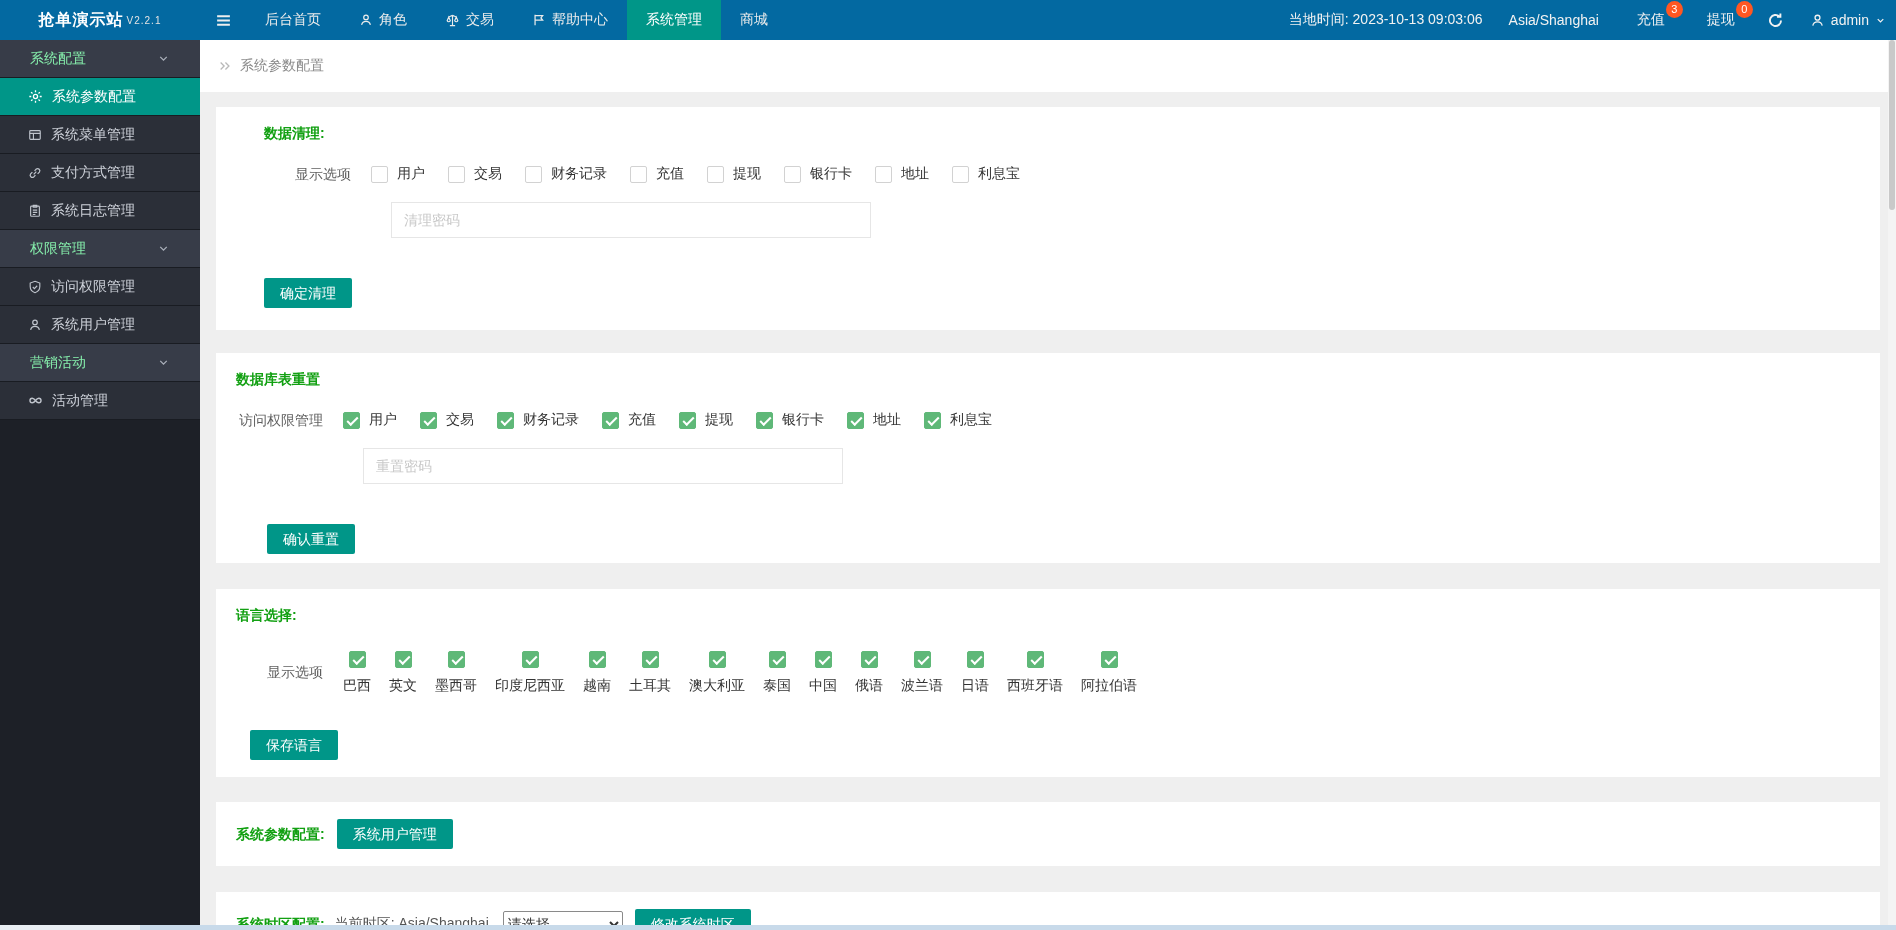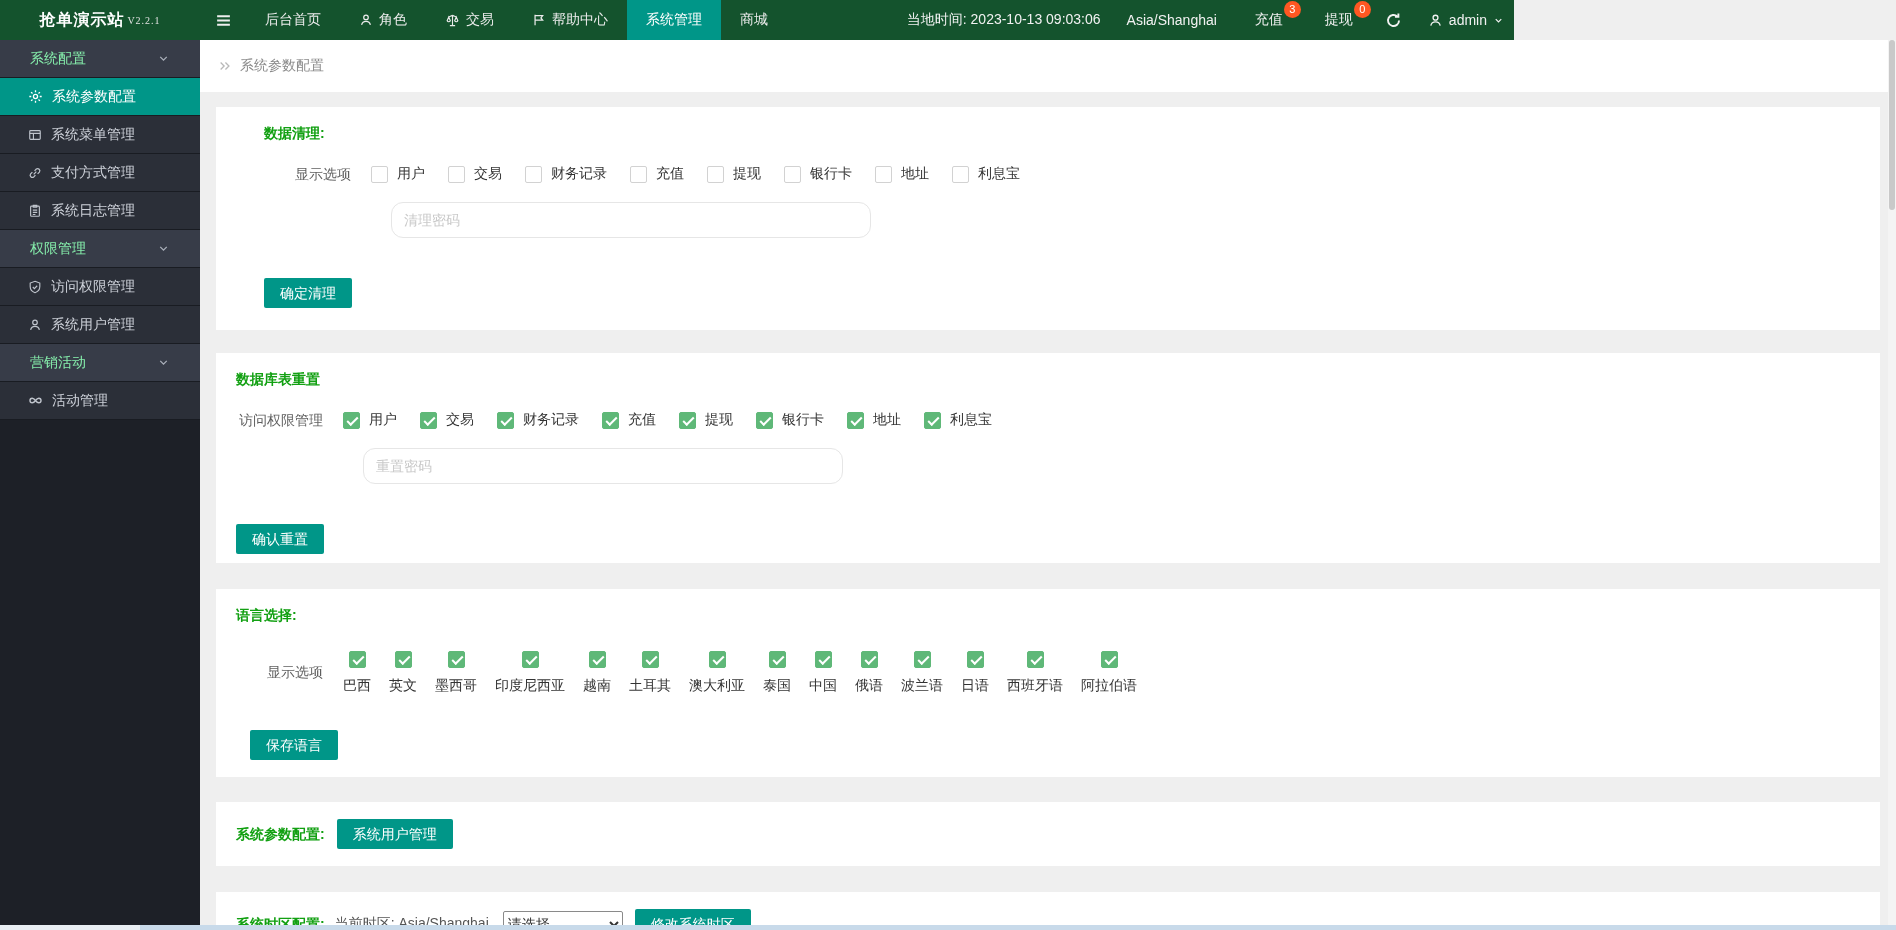--- a/index.html
+++ b/index.html
@@ -1,24 +1,24 @@
 <!DOCTYPE html>
 <html><head>
 <meta charset="utf-8">
 <style>
   * { margin:0; padding:0; box-sizing:border-box; }
   html,body { width:1896px; height:930px; overflow:hidden; background:#efefef;
     font-family:"Liberation Sans","DejaVu Sans",sans-serif; font-size:14px; }
 
   
-  .header { position:absolute; top:0; left:0; width:1514px; height:40px;
-    background:#14532d; display:flex; align-items:stretch; z-index:20; }
+  .header { position:absolute; top:0; left:0; width:1896px; height:40px;
+    background:#0369a1; display:flex; align-items:stretch; z-index:20; }
   .brand { width:200px; display:flex; align-items:center; justify-content:center;
     color:#fff; font-size:16px; font-weight:bold; letter-spacing:1px; }
-  .brand sup { font-size:10px; font-weight:normal; margin-left:3px; color:#e3e3e3;font-family:Liberation Serif, serif; }
+  .brand sup { font-size:10px; font-weight:normal; margin-left:3px; color:#e3e3e3; }
   .hamburger { width:46px; display:flex; align-items:center; justify-content:center; color:#eee; cursor:pointer; }
   .nav-items { display:flex; }
   .nav-item { display:flex; align-items:center; gap:6px; padding:0 19px; color:#ececec;
     font-size:14px; cursor:pointer; }
   .nav-item.active { background:#009688; color:#fff;align-items:center; }
   .header-right { margin-left:auto; display:flex; align-items:center; color:#f2f2f2; }
   .time-text { margin-right:26px; }
   .tz-text { margin-right:28px; }
   .badge-item { position:relative; padding:0 10px; margin-right:22px; cursor:pointer; }
   .badge { position:absolute; top:-10px; right:-8px; background:#ff5722; color:#fff;
@@ -62,29 +62,29 @@
   .c3 .cb { margin-right:18px;flex-direction:column; }
   .cb-box { width:17px; height:17px; border:1px solid #d2d2d2; background:#fff;
     border-radius:2px; position:relative; flex:none; }
   .cb.checked .cb-box { background:#5fb878; border-color:#5fb878; }
   .cb.checked .cb-box::after { content:""; position:absolute; left:3px; top:4px;
     width:9px; height:4px; border-left:2px solid #fff; border-bottom:2px solid #fff;
     transform:rotate(-45deg); }
   .cb-text { color:#333; }
 
   .pwd-input { display:block; margin-left:127px; margin-top:16px; width:480px; height:36px;
-    border:1px solid #e6e6e6; border-radius:12px; padding:0 12px; font-size:14px;
+    border:1px solid #e6e6e6; border-radius:0; padding:0 12px; font-size:14px;
     color:#333; outline:none; font-family:inherit; }
   .pwd-input::placeholder { color:#c9c9c9; }
 
   .btn { display:inline-block; height:30px; line-height:30px; padding:0 16px;
     background:#009688; color:#fff; border:none; border-radius:2px; font-size:14px;
     cursor:pointer; font-family:inherit; }
   .c1 .btn { margin-top:40px; }
-  .c2 .btn { margin-top:40px; }
+  .c2 .btn { margin-top:40px;margin-left:31px; }
   .c3 .btn { margin-top:35px; margin-left:14px; }
   .inline-label { color:#555; margin-left:10px; }
   .tz-select { margin-left:14px; height:27px; min-width:120px; border:1px solid #8a8a8a;
     border-radius:2px; font-size:14px; font-family:inherit; color:#333; background:#fff; }
   .c4 .btn, .c5 .btn { margin-top:0; margin-left:12px; }
 
   
   .vscroll { position:absolute; top:40px; right:0; width:8px; height:885px; background:#f4f4f4; z-index:30; }
   .vscroll-thumb { position:absolute; top:0; left:1px; width:6px; height:170px; background:#c9c9c9; border-radius:3px; }
   .hscroll { position:absolute; bottom:0; left:0; width:1896px; height:5px; background:#e9eef3; z-index:31; }

